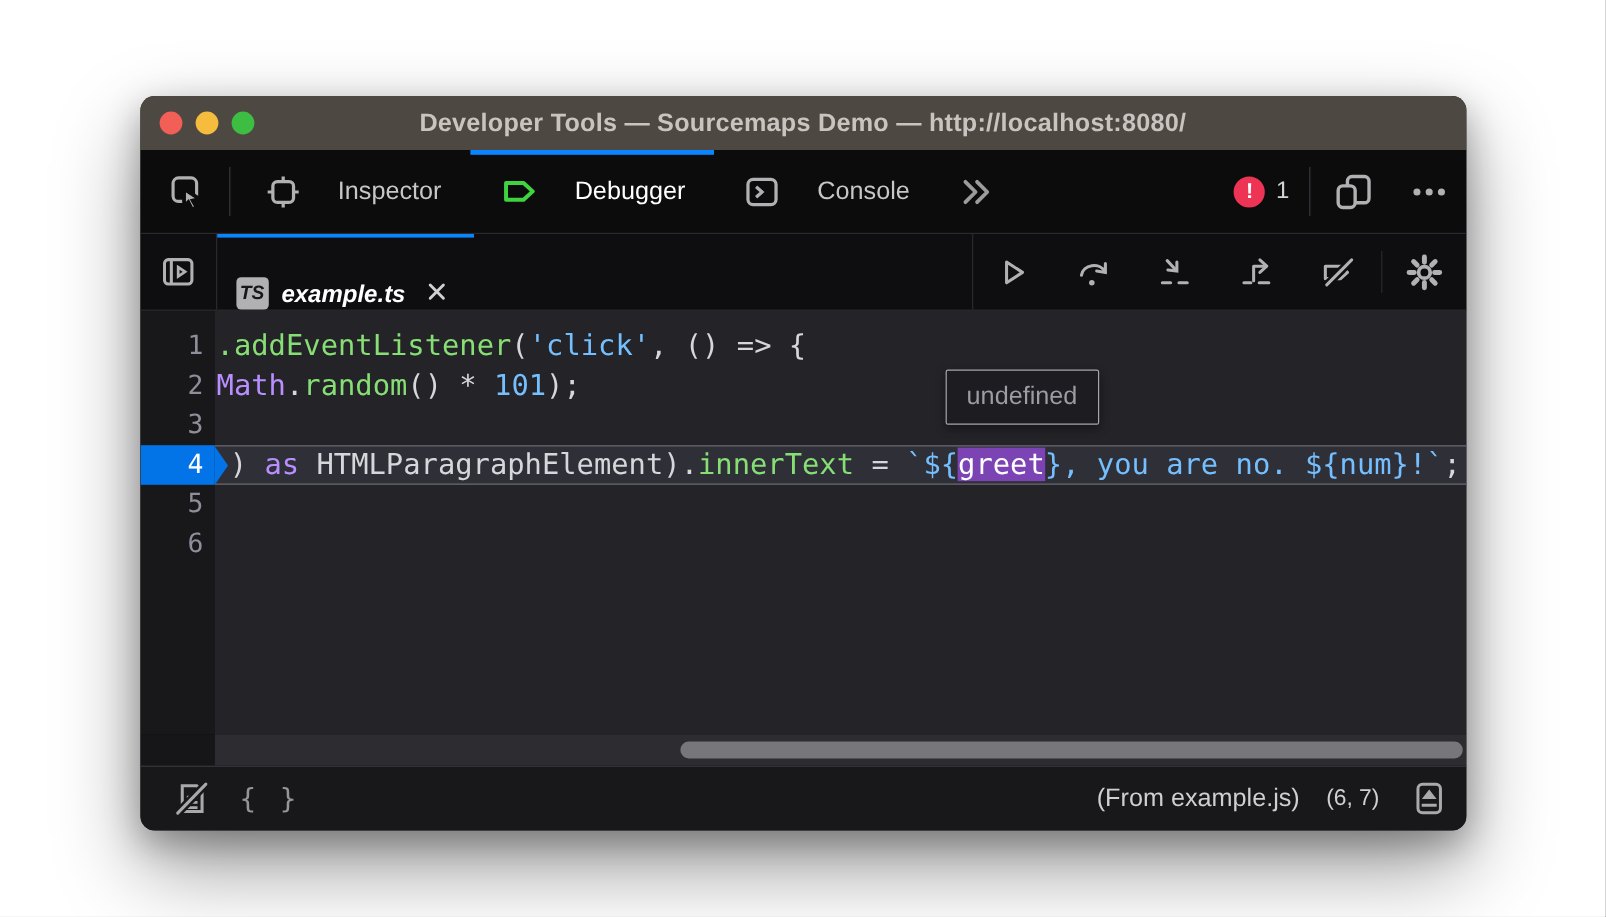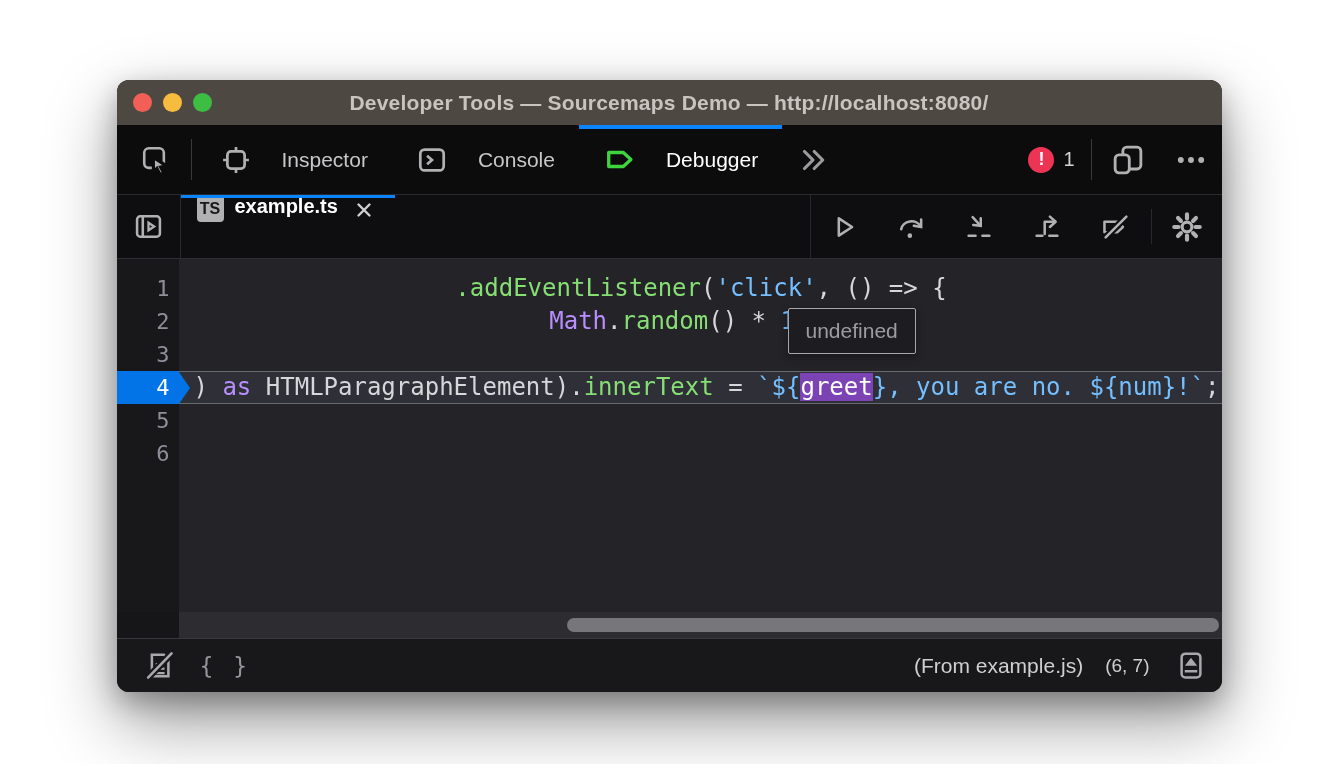--- a/index.html
+++ b/index.html
@@ -38,39 +38,39 @@
   .spacer { flex:1; }
   .err-btn { background:none; border:none; display:flex; align-items:center; gap:9px; padding:0 12px; }
   .err-circ { width:26px; height:26px; border-radius:50%; background:var(--error_red,#ee3455);
     color:#ffffff; font-weight:bold; font-size:18px; display:flex; align-items:center; justify-content:center; }
   .err-count { color:#d3d3d5; font-size:20px; }
 
   
   .source-tabs { height:64px; flex:0 0 auto; background:#0e0e10; display:flex; align-items:stretch;
     border-bottom:1px solid #2e2e33; }
   .vsep2 { width:1px; background:#28282d; }
-  .file-tab { display:flex; align-items:flex-start; gap:11px; padding:0 16px; position:relative; min-width:203px; }
+  .file-tab { display:flex; align-items:flex-end; gap:11px; padding:0 16px; position:relative; min-width:203px;font-style:italic; }
   .file-tab::before { content:""; position:absolute; top:0; left:0; right:0; height:3px;
     background:var(--accent,#0a84ff); }
   .ts-badge { width:27px; height:27px; border-radius:4px; background:#b1b1b3; color:#17171a;
     font-weight:bold; font-size:16px; display:flex; align-items:center; justify-content:center; }
   .file-name { color:#ffffff; font-size:20px; font-weight:600; }
   .tab-close { background:none; border:none; color:#d0d0d2; display:flex; align-items:center; padding:4px; }
   .ctrl-btn { background:none; border:none; color:#b1b1b3; display:flex; align-items:center;
     justify-content:center; padding:0 18px; }
 
   
   .editor { flex:1; position:relative; overflow:hidden;
     background:linear-gradient(to right, #18181b 62px, #232328 62px);
     font-family:"DejaVu Sans Mono", monospace; }
   .code-rows { padding-top:13px; }
   .code-row { display:flex; height:33px; align-items:stretch; }
   .gutter-cell { flex:0 0 62px; color:#8f8f9b; font-size:22px; text-align:right;
     padding-right:9px; line-height:33px; position:relative; }
-  .code-cell { flex:1; color:#d7d7db; font-size:24px; line-height:33px; white-space:pre; padding-left:2px;text-align:center; }
+  .code-cell { flex:1; color:#d7d7db; font-size:24px; line-height:33px; white-space:pre; padding-left:2px; }
   .tok-d { color:#d7d7db; }
   .tok-g { color:var(--code_green,#86de74); }
   .tok-b { color:var(--code_blue,#75bfff); }
   .tok-p { color:var(--code_purple,#b98eff); }
   .tok-t { color:#ffffff; background:var(--token_highlight,#7c43b4); }
   .code-row.paused .gutter-cell { background:var(--paused_marker,#0374e8); color:#ffffff; }
   .code-row.paused .gutter-cell::after { content:""; position:absolute; left:100%; top:50%;
     transform:translateY(-50%); border-top:16.5px solid transparent; border-bottom:16.5px solid transparent;
     border-left:11px solid var(--paused_marker,#0374e8); z-index:2; }
   .code-row.paused .code-cell { background:rgba(205,215,255,0.07);
@@ -124,37 +124,37 @@
     <div class="tool-tab">
       <span>
         <svg width="32" height="32" viewBox="0 0 26 26" fill="none" stroke="#b1b1b3" stroke-width="2.2">
           <rect x="6" y="6" width="14" height="14" rx="3"></rect>
           <path d="M13 2.5 V6 M13 20 V23.5 M2.5 13 H6 M20 13 H23.5"></path>
         </svg>
       </span>
       <span class="tlabel">Inspector</span>
     </div>
 
+    <div class="tool-tab active">
+      <span>
+        <svg width="33" height="33" viewBox="0 0 26 26" fill="none" stroke="var(--debugger_green,#3fd43f)" stroke-width="2.6" stroke-linejoin="round">
+          <path d="M4.5 7.5 H16 L22 13 L16 18.5 H4.5 Z"></path>
+        </svg>
+      </span>
+      <span class="tlabel">Debugger</span>
+    </div>
+
     <div class="tool-tab">
       <span>
         <svg width="32" height="32" viewBox="0 0 26 26" fill="none" stroke="#b1b1b3" stroke-width="2.2">
           <rect x="3.5" y="4.5" width="19" height="17" rx="3.5"></rect>
           <path d="M9 9.5 L13 13 L9 16.5"></path>
         </svg>
       </span>
       <span class="tlabel">Console</span>
-    </div>
-
-    <div class="tool-tab active">
-      <span>
-        <svg width="33" height="33" viewBox="0 0 26 26" fill="none" stroke="var(--debugger_green,#3fd43f)" stroke-width="2.6" stroke-linejoin="round">
-          <path d="M4.5 7.5 H16 L22 13 L16 18.5 H4.5 Z"></path>
-        </svg>
-      </span>
-      <span class="tlabel">Debugger</span>
     </div>
 
     <button class="icon-btn">
       <span>
         <svg width="34" height="30" viewBox="0 0 28 24" fill="none" stroke="#9c9c9f" stroke-width="2.6" stroke-linecap="round" stroke-linejoin="round">
           <path d="M7 5 L14 12 L7 19"></path>
           <path d="M15 5 L22 12 L15 19"></path>
         </svg>
       </span>
     </button>

